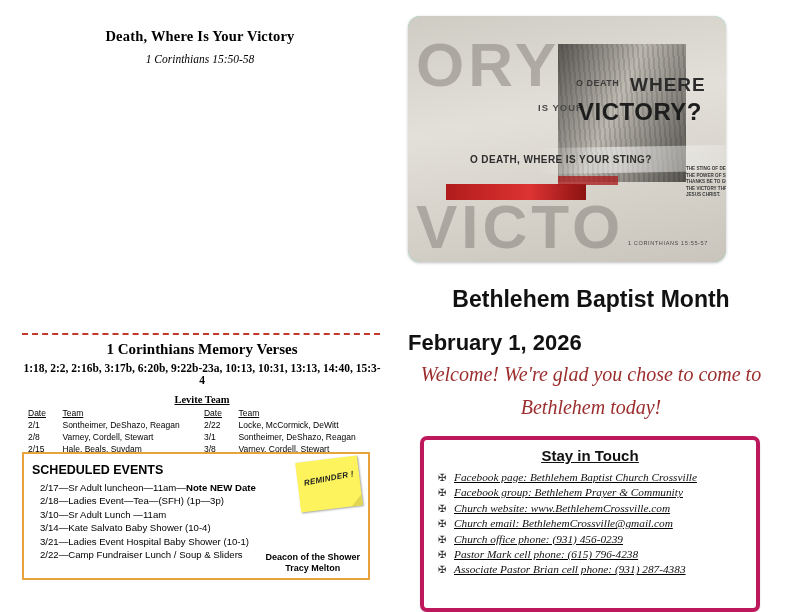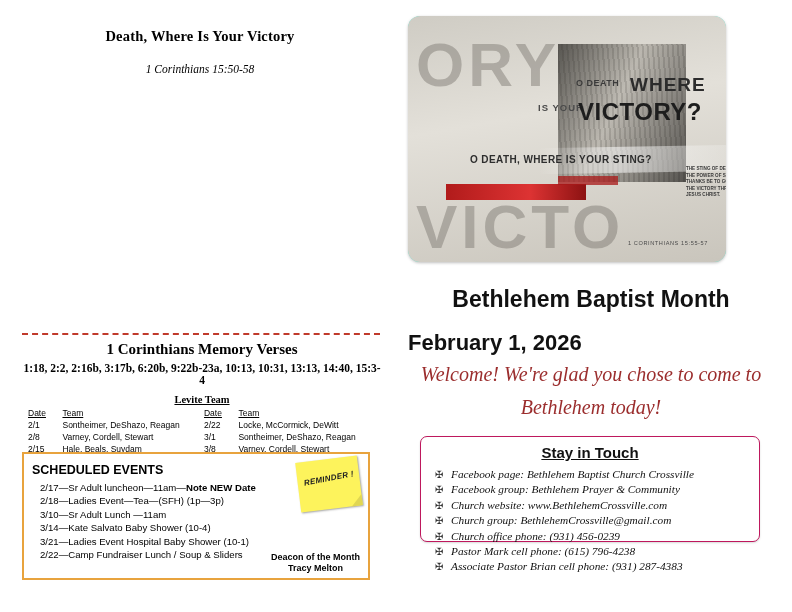--- a/index.html
+++ b/index.html
@@ -31,21 +31,21 @@
   .sermon-title .line1 {
     font-weight: bold;
     font-size: 14.5px;
     font-family: "Liberation Serif", serif;
     color: #000;
     letter-spacing: 0.2px;
   }
   .sermon-title .line2 {
     font-style: italic;
     font-size: 11.5px;
-    margin-top: 18px;
+    margin-top: 8px;
     color: #000;
   }
 
   .memory-block {
     position: absolute;
     left: 22px;
     top: 333px;
     width: 360px;
   }
   .dashed-rule {
@@ -323,26 +323,27 @@
     font-size: 20px;
     line-height: 33px;
     color: #9b2d2d;
   }
 
   .touch-box {
     position: absolute;
     left: 420px;
     top: 436px;
     width: 340px;
-    height: 106px;
-    border: 1px solid #be185d;
+    height: 176px;
+    border: 4px solid #be185d;
     border-radius: 7px;
     background: #fff;
     box-sizing: border-box;
     box-shadow: 0 1px 2px rgba(0,0,0,0.15);
+    text-decoration: underline;
   }
   .touch-title {
     text-align: center;
     font-family: "Liberation Sans", sans-serif;
     font-weight: bold;
     font-size: 15px;
     text-decoration: underline;
     margin: 7px 0 6px 0;
     color: #111;
   }
@@ -426,21 +427,21 @@
     <div class="events-title">SCHEDULED EVENTS</div>
     <ul class="events-list">
       <li><span>2/17—Sr Adult luncheon—11am—</span><b>Note NEW Date</b></li>
       <li>2/18—Ladies Event—Tea—(SFH) (1p—3p)</li>
       <li>3/10—Sr Adult Lunch —11am</li>
       <li>3/14—Kate Salvato Baby Shower (10-4)</li>
       <li>3/21—Ladies Event Hospital Baby Shower (10-1)</li>
       <li>2/22—Camp Fundraiser Lunch / Soup &amp; Sliders</li>
     </ul>
     <div class="deacon">
-      <div>Deacon of the Month</div>
+      <div>Deacon of the Shower</div>
       <div>Tracy Melton</div>
     </div>
   </div>
 
   <div class="art-card">
     <div class="art-bg"></div>
     <div class="art-ghost ghost-top">ORY</div>
     <div class="art-ghost ghost-bottom">VICTO</div>
     <div class="art-photo"></div>
     <div class="art-streak"></div>
@@ -458,20 +459,20 @@
   <div class="church-name">Bethlehem Baptist Month</div>
   <div class="church-date">February 1, 2026</div>
   <div class="welcome">Welcome!  We're glad you chose to come to Bethlehem today!</div>
 
   <div class="touch-box">
     <div class="touch-title">Stay in Touch</div>
     <ul class="touch-list">
       <li>Facebook page: Bethlehem Baptist Church Crossville</li>
       <li>Facebook group: Bethlehem Prayer &amp; Community</li>
       <li>Church website: www.BethlehemCrossville.com</li>
-      <li>Church group: BethlehemCrossville@gmail.com</li>
+      <li>Church email: BethlehemCrossville@gmail.com</li>
       <li>Church office phone: (931) 456-0239</li>
       <li>Pastor Mark cell phone: (615) 796-4238</li>
       <li>Associate Pastor Brian cell phone:  (931) 287-4383</li>
     </ul>
   </div>
 
 </div>
 
 </body></html>

